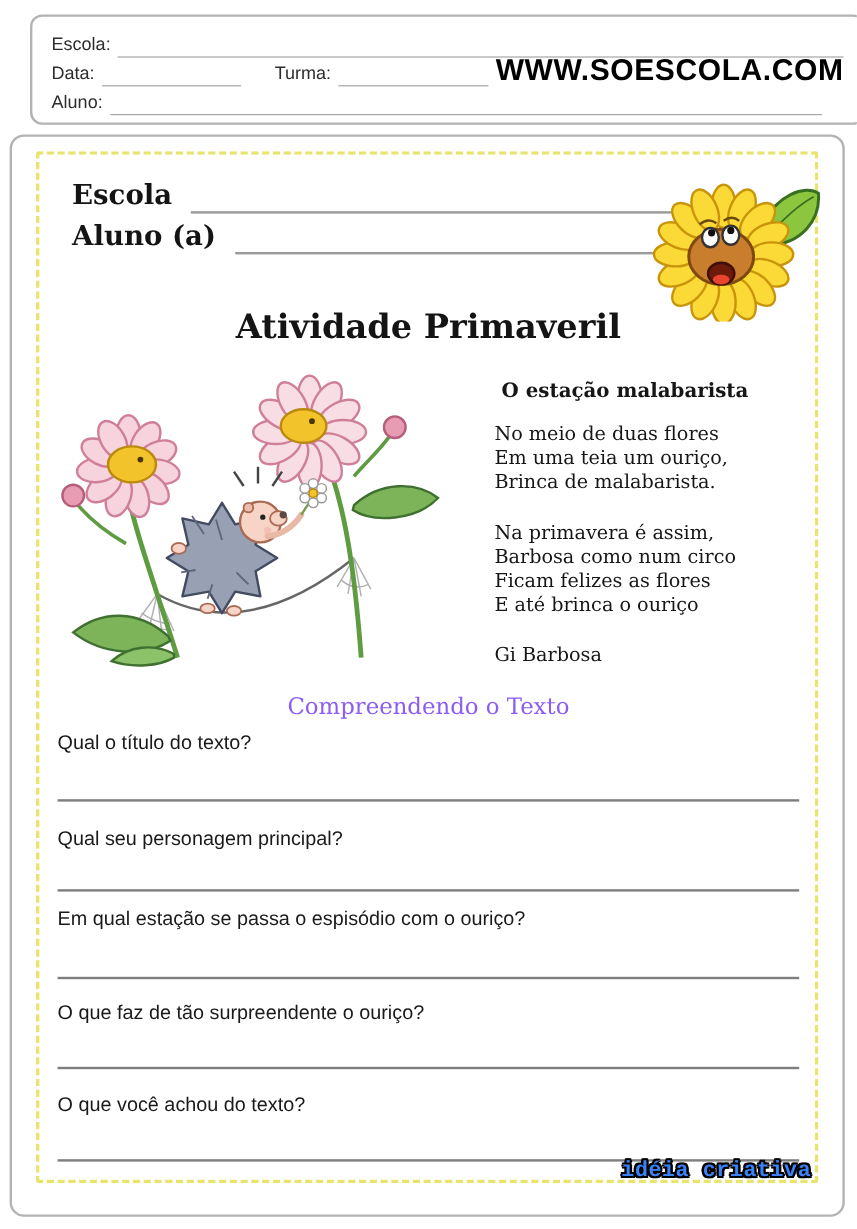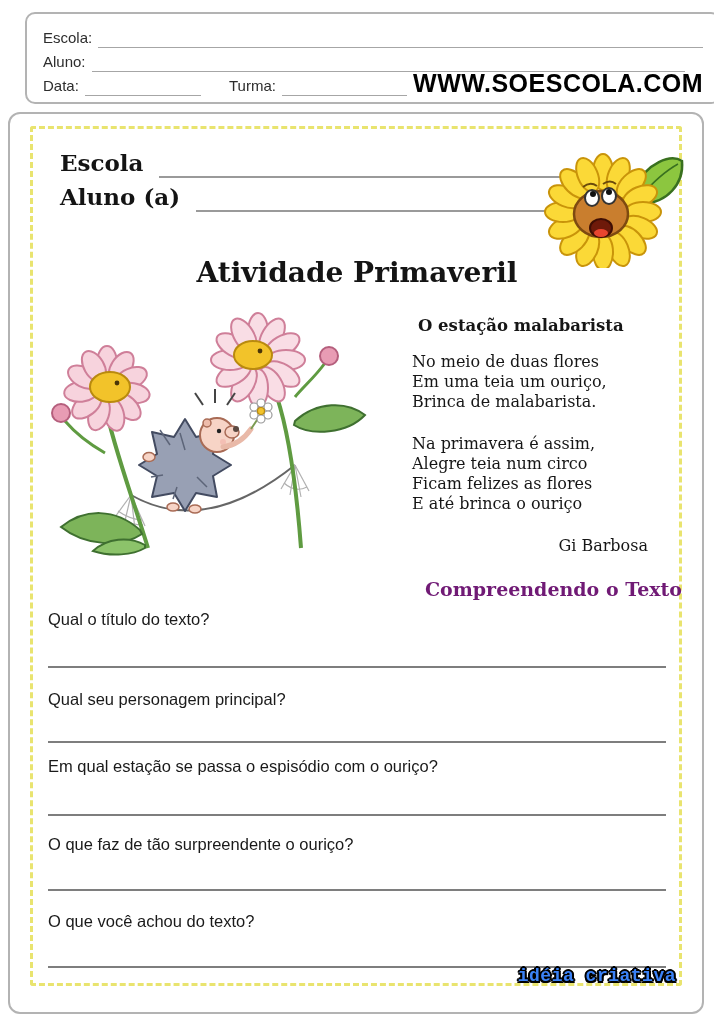--- a/index.html
+++ b/index.html
@@ -41,54 +41,54 @@
   .ws-title{position:absolute;left:32px;top:256px;width:650px;text-align:center;
     font-family:"DejaVu Serif",serif;font-size:28px;font-weight:bold;color:#141414;}
 
   .illustration{position:absolute;left:45px;top:305px;width:345px;height:252px;}
   .sunflower{position:absolute;left:535px;top:146px;width:152px;height:122px;}
 
   .poem{position:absolute;left:412px;top:316px;width:260px;
     font-family:"DejaVu Serif",serif;font-size:16px;color:#161616;line-height:20px;}
   .poem-title{font-size:16.5px;font-weight:bold;margin-bottom:16px;padding-left:6px;}
   .stanza{margin-bottom:22px;}
-  .poem-author{text-align:right;padding-right:24px;margin-top:6px;font-size:16px;}
-
-  .section-title{position:absolute;left:32px;top:578px;width:650px;text-align:right;
-    font-family:"DejaVu Serif",serif;font-size:19px;font-weight:bold;color:#701a75;}
+  .poem-author{padding-right:24px;margin-top:6px;font-size:16px;}
+
+  .section-title{position:absolute;left:32px;top:578px;width:650px;text-align:center;
+    font-family:"DejaVu Serif",serif;font-size:19px;font-weight:normal;color:#8b5cf6;}
 
   .question{position:absolute;left:48px;width:620px;font-size:16.5px;color:var(--ink);}
   .answer-line{position:absolute;left:48px;width:618px;border-top:2px solid #7e7e7e;height:0;}
 
   .credit{position:absolute;right:38px;top:966px;font-size:18px;font-weight:bold;
     font-family:Liberation Mono, monospace;color:#3b82f6;letter-spacing:.5px;
     text-shadow:-1.5px -1.5px 0 #000,1.5px -1.5px 0 #000,-1.5px 1.5px 0 #000,
       1.5px 1.5px 0 #000,0 2px 0 #000,2px 0 0 #000,-2px 0 0 #000,0 -2px 0 #000;}
 </style>
 </head>
 <body>
 
 <div class="page">
 
   <div class="top-box">
     <div class="frow">
       <span class="flabel">Escola:</span>
       <span class="fline grow"></span>
     </div>
     <div class="frow">
-      <span class="flabel">Aluno:</span>
-      <span class="fline grow" style="margin-right:18px;"></span>
-    </div>
-    <div class="frow">
       <span class="flabel">Data:</span>
       <span class="fline w135"></span>
       <span class="gap18"></span>
       <span class="flabel">Turma:</span>
       <span class="fline w145"></span>
       <span class="website">WWW.SOESCOLA.COM</span>
+    </div>
+    <div class="frow">
+      <span class="flabel">Aluno:</span>
+      <span class="fline grow" style="margin-right:18px;"></span>
     </div>
   </div>
 
   <div class="sheet-box"></div>
   <div class="dashed-frame"></div>
 
   <div class="ws-fields">
     <div class="ws-frow">
       <span class="ws-flabel">Escola</span>
       <span class="ws-fline"></span>
@@ -317,21 +317,21 @@
 
   <div class="poem">
     <div class="poem-title">O estação malabarista</div>
     <div class="stanza">
       <div>No meio de duas flores</div>
       <div>Em uma teia um ouriço,</div>
       <div>Brinca de malabarista.</div>
     </div>
     <div class="stanza">
       <div>Na primavera é assim,</div>
-      <div>Alegre teia num circo</div>
+      <div>Barbosa como num circo</div>
       <div>Ficam felizes as flores</div>
       <div>E até brinca o  ouriço</div>
     </div>
     <div class="poem-author">Gi Barbosa</div>
   </div>
 
   <div class="section-title">Compreendendo o Texto</div>
 
   <div class="question" style="top:610px;">Qual o título do texto?</div>
   <div class="answer-line" style="top:666px;"></div>

